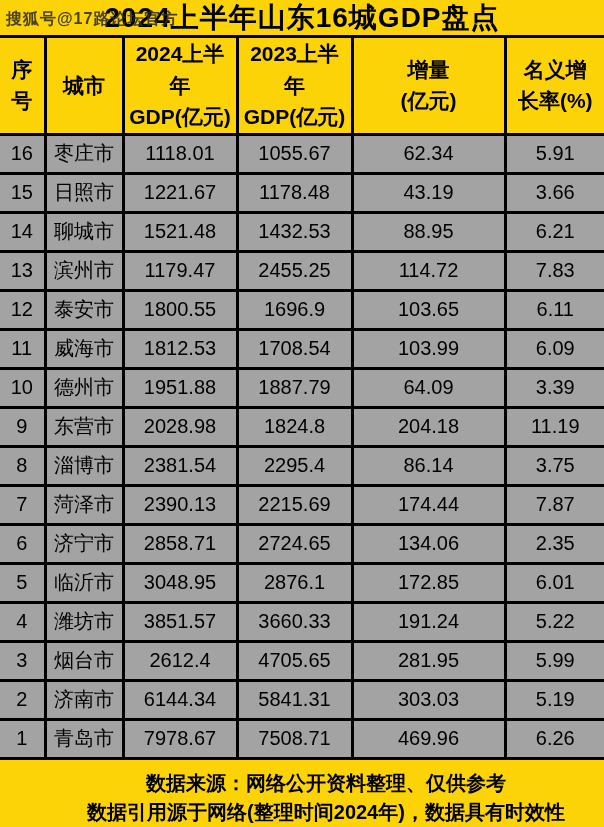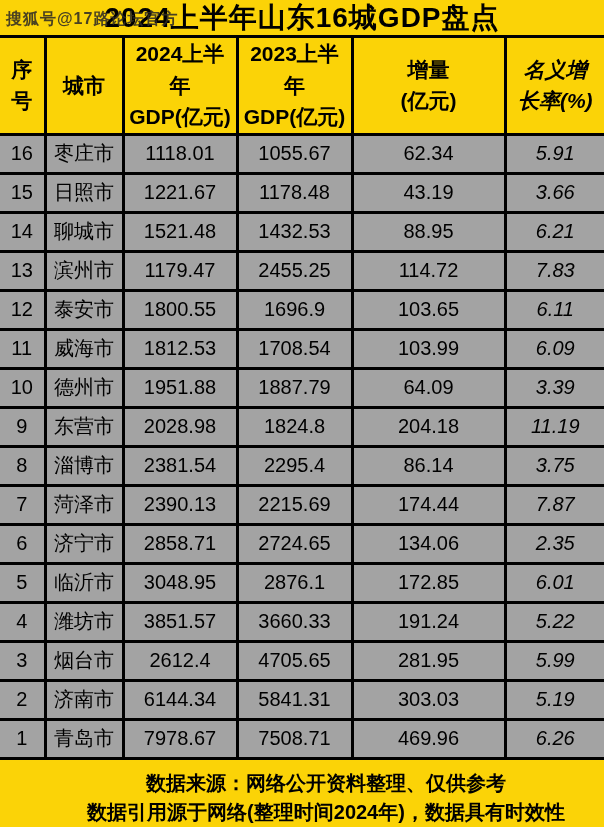--- a/index.html
+++ b/index.html
@@ -63,21 +63,21 @@
   .gdp-table td {
     font-size: 20px;
     font-weight: 400;
     height: 39px;
     background: #fff;
   }
   .gdp-table tr.row-gray td { background: #a3a3a3; }
   .gdp-table tr.row-white td { background: #a3a3a3; }
   
   .gdp-table th:first-child, .gdp-table td:first-child { border-left: none; }
-  .gdp-table th:last-child, .gdp-table td:last-child { border-right: none; font-style: italic; }
+  .gdp-table th:last-child, .gdp-table td:last-child { border-right: none; }
   .footer {
     height: 97px;
     padding-top: 9px;
     text-align: center;
     background: #fbd307;
   }
   .footer .footer-line {
     font-size: 20px;
     font-weight: bold;
     color: #000;

